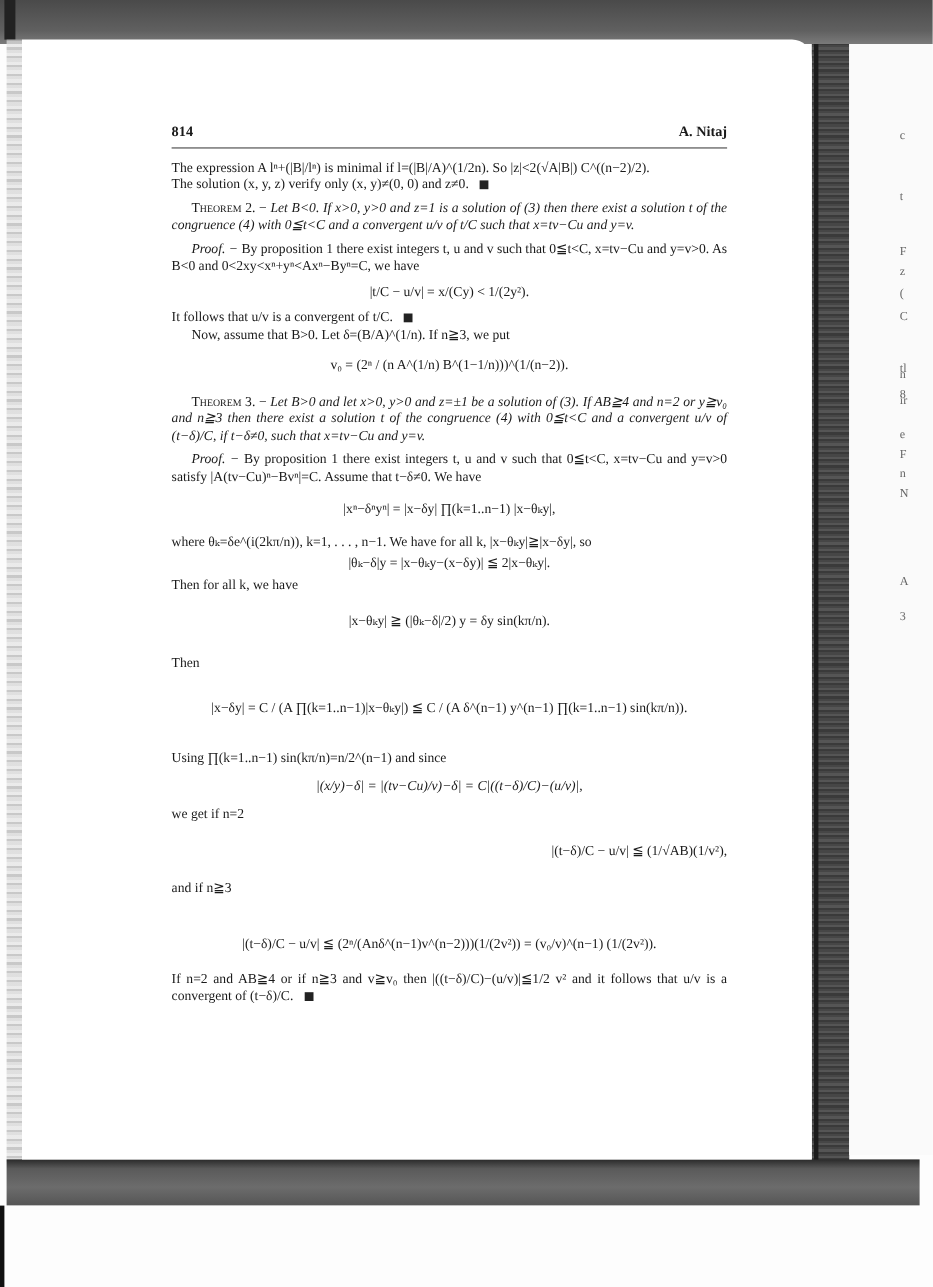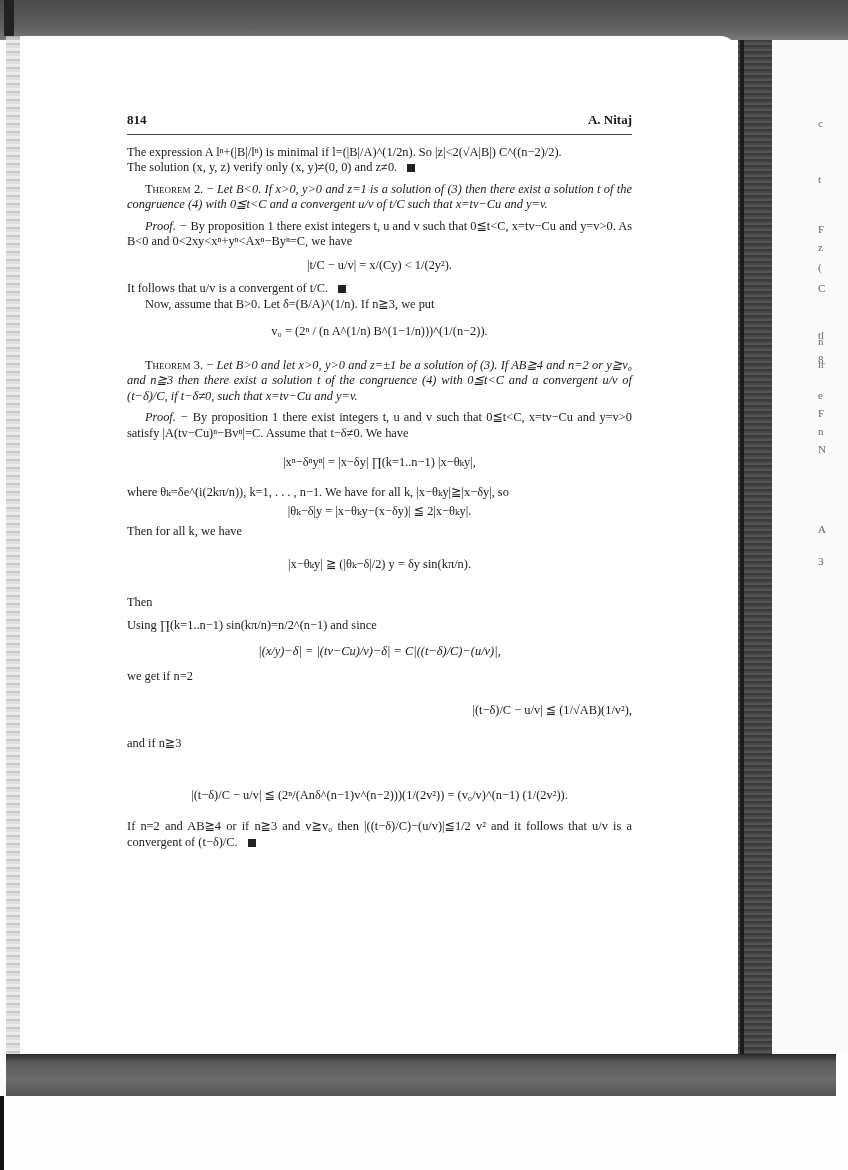--- a/index.html
+++ b/index.html
@@ -17,21 +17,21 @@
   .scan-below { position:absolute; left:0; top:1096px; width:848px; height:74px; background:#fdfdfd; }
   .scan-below-left { position:absolute; left:0; top:1096px; width:4px; height:74px; background:#111; }
   .scan-left-edge { position:absolute; left:6px; top:36px; width:14px; height:1020px;
               background:repeating-linear-gradient(0deg,#d8d8d8 0 3px,#bbb 3px 5px,#e6e6e6 5px 8px); opacity:.8; }
   .page { position:absolute; left:20px; top:36px; width:718px; height:1018px; background:#fff;
           border-top-right-radius:18px; }
   .ghost-col { position:absolute; left:818px; top:118px; width:20px; font-size:11px; color:#666;
           line-height:1; }
   .ghost-col span { position:absolute; left:0; }
 
-  .content { position:absolute; left:127px; top:105px; width:505px; font-size:12.4px; line-height:15.5px; }
+  .content { position:absolute; left:156px; top:105px; width:505px; font-size:12.4px; line-height:15.5px; }
   .hdr { display:flex; justify-content:space-between; font-weight:bold; font-size:13px;
          padding-bottom:6px; border-bottom:1px solid #444; margin-bottom:10px; margin-top:7px; }
   p { margin:0; text-align:justify; }
   .indent { text-indent:18px; }
   .it { font-style:italic; }
   .sc { font-variant:small-caps; }
   .eq { text-align:center; margin:4px 0; }
   .qed { display:inline-block; width:8px; height:8px; background:#222; margin-left:10px; vertical-align:-1px; }
   .sp6 { height:6px; }
 </style>
@@ -87,20 +87,21 @@
   <div class="sp6"></div>
   <p class="indent"><span class="sc">Theorem 3. −</span> <span class="it">Let B&gt;0 and let x&gt;0, y&gt;0 and z=±1 be a solution of (3). If AB≧4 and n=2 or y≧v₀ and n≧3 then there exist a solution t of the congruence (4) with 0≦t&lt;C and a convergent u/v of (t−δ)/C, if t−δ≠0, such that x=tv−Cu and y=v.</span></p>
   <div class="sp6"></div>
   <p class="indent"><span class="it">Proof. −</span> <span>By proposition 1 there exist integers t, u and v such that 0≦t&lt;C, x=tv−Cu and y=v&gt;0 satisfy |A(tv−Cu)ⁿ−Bvⁿ|=C. Assume that t−δ≠0. We have</span></p>
   <div class="eq" style="margin:14px 0;">|xⁿ−δⁿyⁿ| = |x−δy| ∏(k=1..n−1) |x−θₖy|,</div>
   <p>where θₖ=δe^(i(2kπ/n)), k=1, . . . , n−1. We have for all k, |x−θₖy|≧|x−δy|, so</p>
   <div class="eq">|θₖ−δ|y = |x−θₖy−(x−δy)| ≦ 2|x−θₖy|.</div>
   <p>Then for all k, we have</p>
   <div class="eq" style="margin:18px 0 22px;">|x−θₖy| ≧ (|θₖ−δ|/2) y = δy sin(kπ/n).</div>
   <p>Then</p>
+  <div class="eq" style="margin:26px 0 30px;">|x−δy| = C / (A ∏(k=1..n−1)|x−θₖy|) ≦ C / (A δ^(n−1) y^(n−1) ∏(k=1..n−1) sin(kπ/n)).</div>
   <p style="margin-top:8px;">Using ∏(k=1..n−1) sin(kπ/n)=n/2^(n−1) and since</p>
   <div class="eq" style="margin:10px 0;font-style:italic;">|(x/y)−δ| = |(tv−Cu)/v)−δ| = C|((t−δ)/C)−(u/v)|,</div>
   <p>we get if n=2</p>
   <div class="eq" style="margin:18px 0;text-align:right;">|(t−δ)/C − u/v| ≦ (1/√AB)(1/v²),</div>
   <p>and if n≧3</p>
   <div class="eq" style="margin:36px 0 16px;">|(t−δ)/C − u/v| ≦ (2ⁿ/(Anδ^(n−1)v^(n−2)))(1/(2v²)) = (v₀/v)^(n−1) (1/(2v²)).</div>
   <p><span>If n=2 and AB≧4 or if n≧3 and v≧v₀ then |((t−δ)/C)−(u/v)|≦1/2 v² and it follows that u/v is a convergent of (t−δ)/C.</span><span class="qed"></span></p>
 </div>
 
 </body></html>

